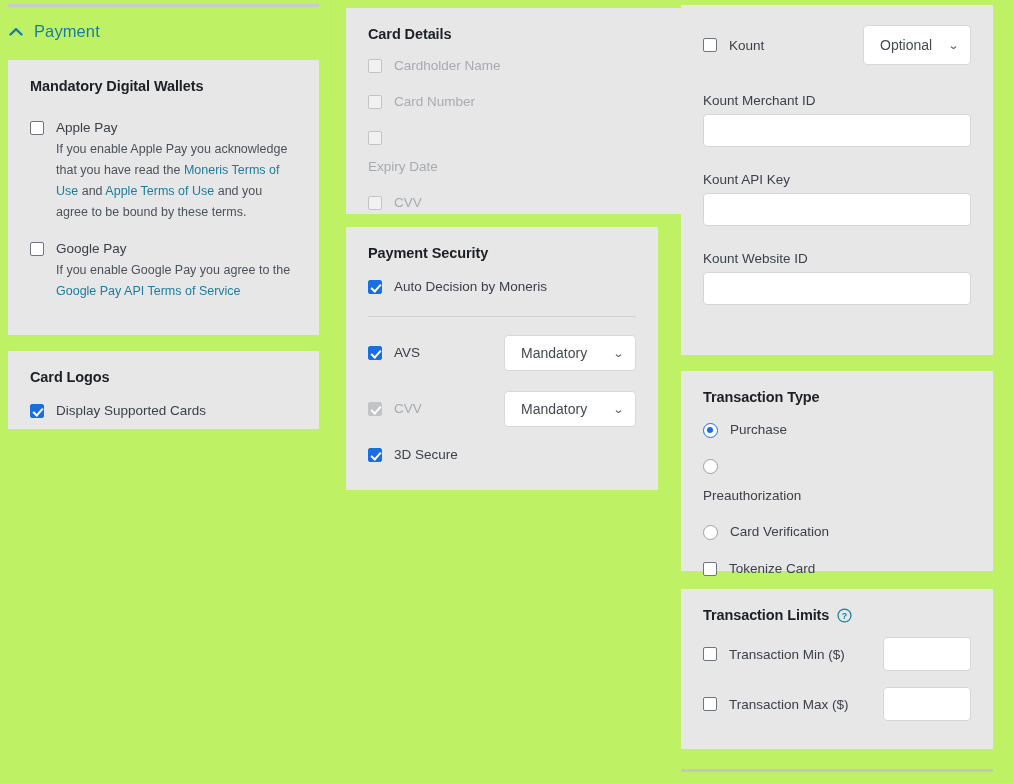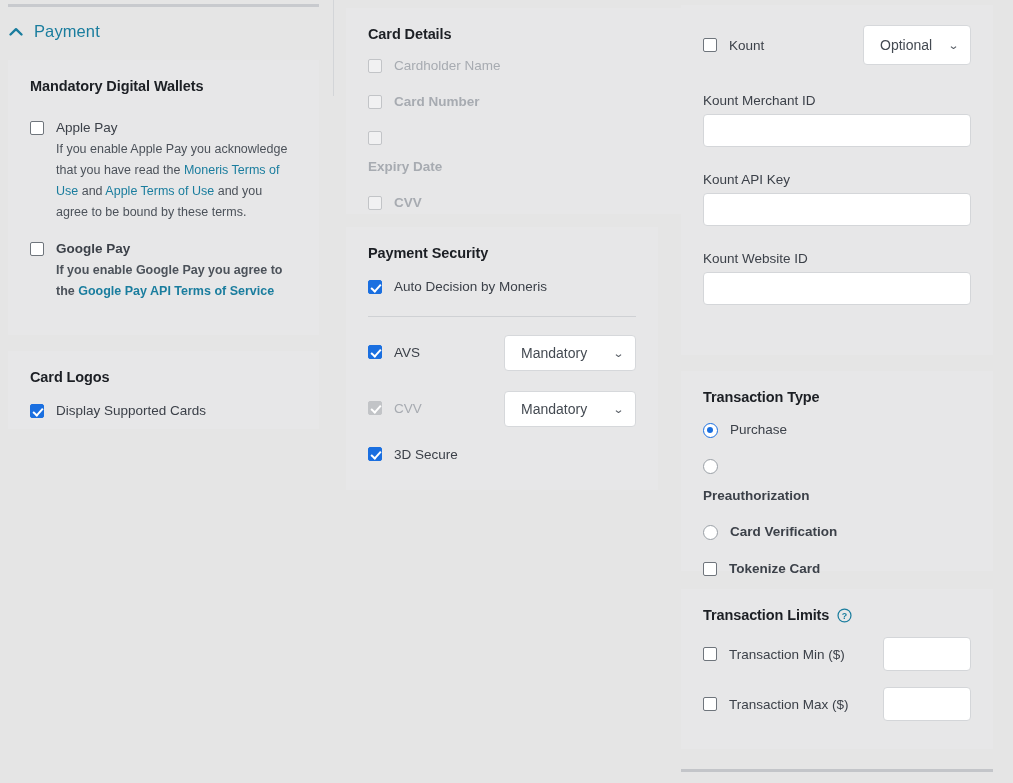--- a/index.html
+++ b/index.html
@@ -9,21 +9,21 @@
     padding: 0;
     background: #ffffff;
     font-family: "Liberation Sans", sans-serif;
     color: #3a3f47;
   }
   #page {
     position: relative;
     width: 1013px;
     height: 783px;
     overflow: hidden;
-    background: #e5e5e5;
+    background: #bef264;
   }
 
   
   .col { position: absolute; top: 0; }
   .col-left   { left: 0px;   width: 333px; }
   .col-mid    { left: 346px; width: 312px; }
   .col-right  { left: 681px; width: 312px; }
 
   
   .top-rule {
@@ -84,21 +84,21 @@
     align-items: center;
     gap: 8px;
   }
 
   
   .row {
     display: flex;
     align-items: flex-start;
     gap: 12px;
   }
-  .row + .row { margin-top: 14px; font-weight: bold; }
+  .row + .row { margin-top: 14px; }
 
   .cbox {
     width: 14px; height: 14px;
     flex: 0 0 14px;
     border: 1.5px solid #6f757c;
     border-radius: 2px;
     background: #ffffff;
     margin-top: 3px;
     position: relative;
     cursor: pointer;
@@ -241,21 +241,21 @@
     justify-content: space-between;
   }
   .sec-row {
     display: flex;
     align-items: center;
     justify-content: space-between;
   }
   .sec-row + .sec-row { margin-top: 12px; }
   .sec-row .left {
     display: flex;
-    align-items: flex-start;
+    align-items: center;
     gap: 12px;
   }
   .sec-row .left .cbox { margin-top: 0; }
   .sec-row .left .row-label { line-height: 16px; }
   .limit-row {
     display: flex;
     align-items: center;
     justify-content: space-between;
   }
   .limit-row + .limit-row { margin-top: 16px; }

